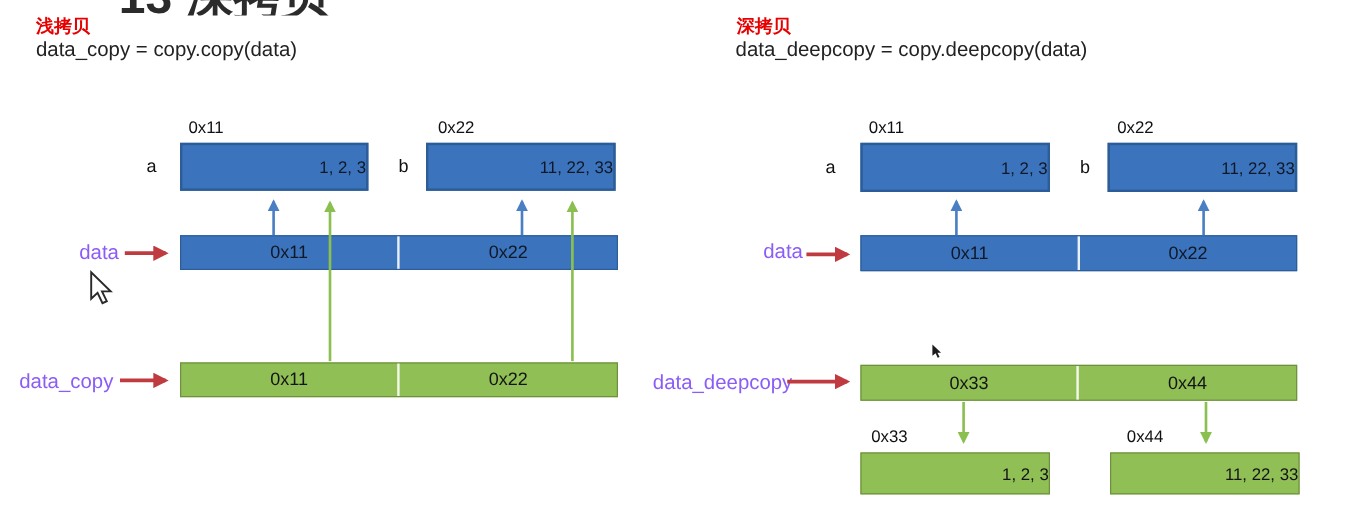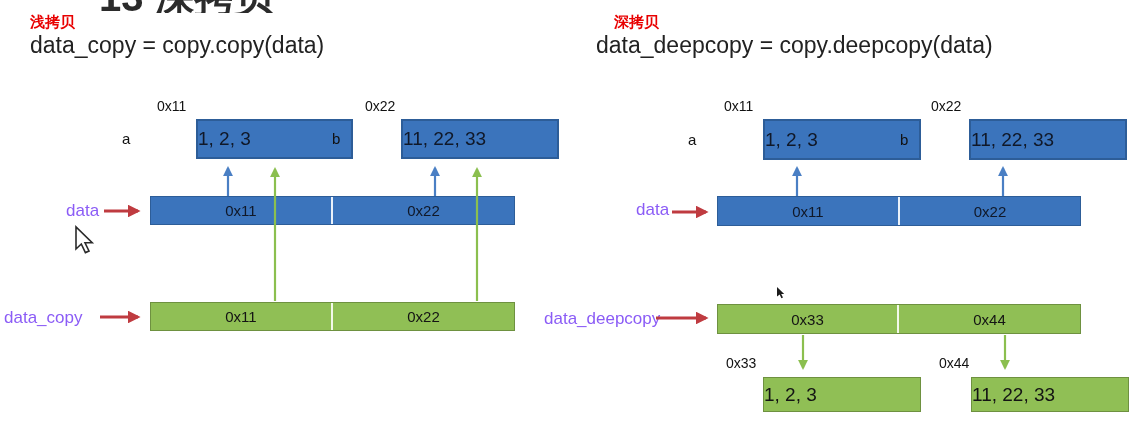--- a/index.html
+++ b/index.html
@@ -3,27 +3,27 @@
 <meta charset="utf-8">
 <style>
   html,body{margin:0;padding:0;background:#ffffff;}
   .canvas{
     position:relative;width:1138px;height:440px;background:#ffffff;overflow:hidden;
     font-family:Liberation Sans, sans-serif;color:#1b1b1b;
   }
   .clip-title{position:absolute;left:95px;top:0;width:220px;height:13px;overflow:hidden;}
   .clip-title span{position:absolute;left:4px;top:-30px;font-size:40px;font-weight:bold;color:#2b2b2b;white-space:nowrap;}
   .sec-heading{position:absolute;font-size:15px;font-weight:bold;color:#e80000;white-space:nowrap;}
-  .code-line{position:absolute;font-size:23px;color:#222;white-space:nowrap;}
+  .code-line{position:absolute;font-size:17px;color:#222;white-space:nowrap;}
   .addr-label{position:absolute;font-size:14px;color:#111;white-space:nowrap;}
   .var-label{position:absolute;font-size:17px;color:#8b5cf6;white-space:nowrap;}
   .ab-label{position:absolute;font-size:15px;color:#111;}
   .obj-box{
-    position:absolute;display:flex;align-items:center;justify-content:flex-start;
-    font-size:19px;color:#101828;box-sizing:border-box;margin-left:46px;
+    position:absolute;display:flex;align-items:center;justify-content:flex-end;
+    font-size:14px;color:#101828;box-sizing:border-box;
   }
   .obj-box.blue{background:#3b74bc;border:2px solid #2d5d98;}
   .obj-box.green{background:#90bf55;border:1px solid #6e9140;color:#141414;}
   .mem-bar{
     position:absolute;display:flex;align-items:stretch;box-sizing:border-box;
     font-size:15px;color:#101828;
   }
   .mem-bar.blue{background:#3b74bc;border:1px solid #2d5d98;}
   .mem-bar.green{background:#90bf55;border:1px solid #6e9140;color:#141414;}
   .mem-bar .cell{display:flex;align-items:center;justify-content:center;flex:1 1 auto;}
@@ -39,42 +39,42 @@
 <div class="canvas">
 
   <div class="clip-title">
     <span>13 深拷贝</span>
   </div>
 
   <div class="sec-heading" style="left:30px;top:13px">浅拷贝</div>
   <div class="code-line" style="left:30px;top:32px">data_copy = copy.copy(data)</div>
 
   <div class="sec-heading" style="left:614px;top:13px">深拷贝</div>
-  <div class="code-line" style="left:596px;top:32px">data_deepcopy = copy.deepcopy(data)</div>
+  <div class="code-line" style="left:613px;top:32px">data_deepcopy = copy.deepcopy(data)</div>
 
   <div class="addr-label" style="left:157px;top:98px">0x11</div>
   <div class="ab-label" style="left:122px;top:130px">a</div>
   <div class="obj-box blue" style="left:150px;top:119px;width:157px;height:40px">
     <span>1, 2, 3</span>
   </div>
 
   <div class="addr-label" style="left:365px;top:98px">0x22</div>
   <div class="ab-label" style="left:332px;top:130px">b</div>
   <div class="obj-box blue" style="left:355px;top:119px;width:158px;height:40px">
     <span>11, 22, 33</span>
   </div>
 
   <div class="var-label" style="left:66px;top:201px">data</div>
   <div class="mem-bar blue" style="left:150px;top:196px;width:365px;height:29px">
     <div class="cell fixed" style="width:180px">0x11</div>
     <div class="divider"></div>
     <div class="cell">0x22</div>
   </div>
 
-  <div class="var-label" style="left:4px;top:308px">data_copy</div>
+  <div class="var-label" style="left:16px;top:308px">data_copy</div>
   <div class="mem-bar green" style="left:150px;top:302px;width:365px;height:29px">
     <div class="cell fixed" style="width:180px">0x11</div>
     <div class="divider"></div>
     <div class="cell">0x22</div>
   </div>
 
   <div class="addr-label" style="left:724px;top:98px">0x11</div>
   <div class="ab-label" style="left:688px;top:131px">a</div>
   <div class="obj-box blue" style="left:717px;top:119px;width:158px;height:41px">
     <span>1, 2, 3</span>

